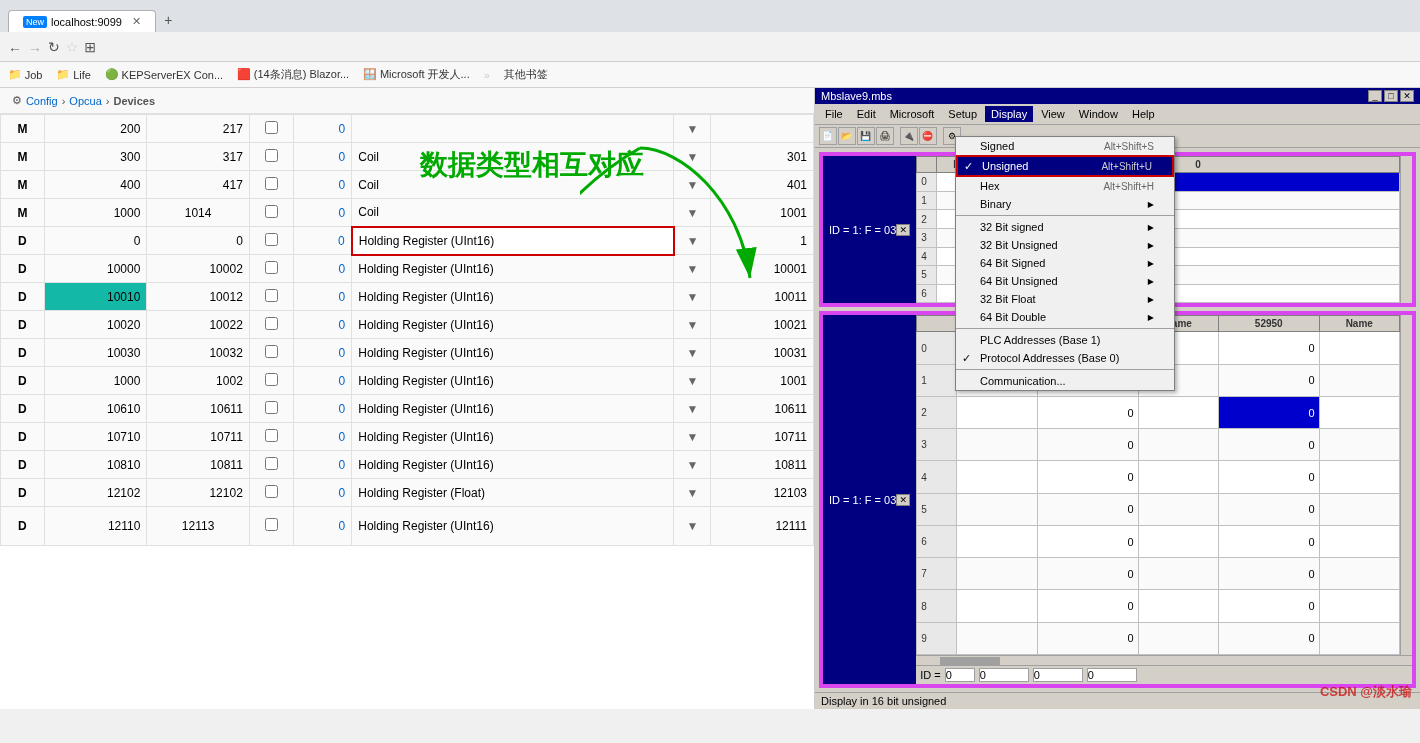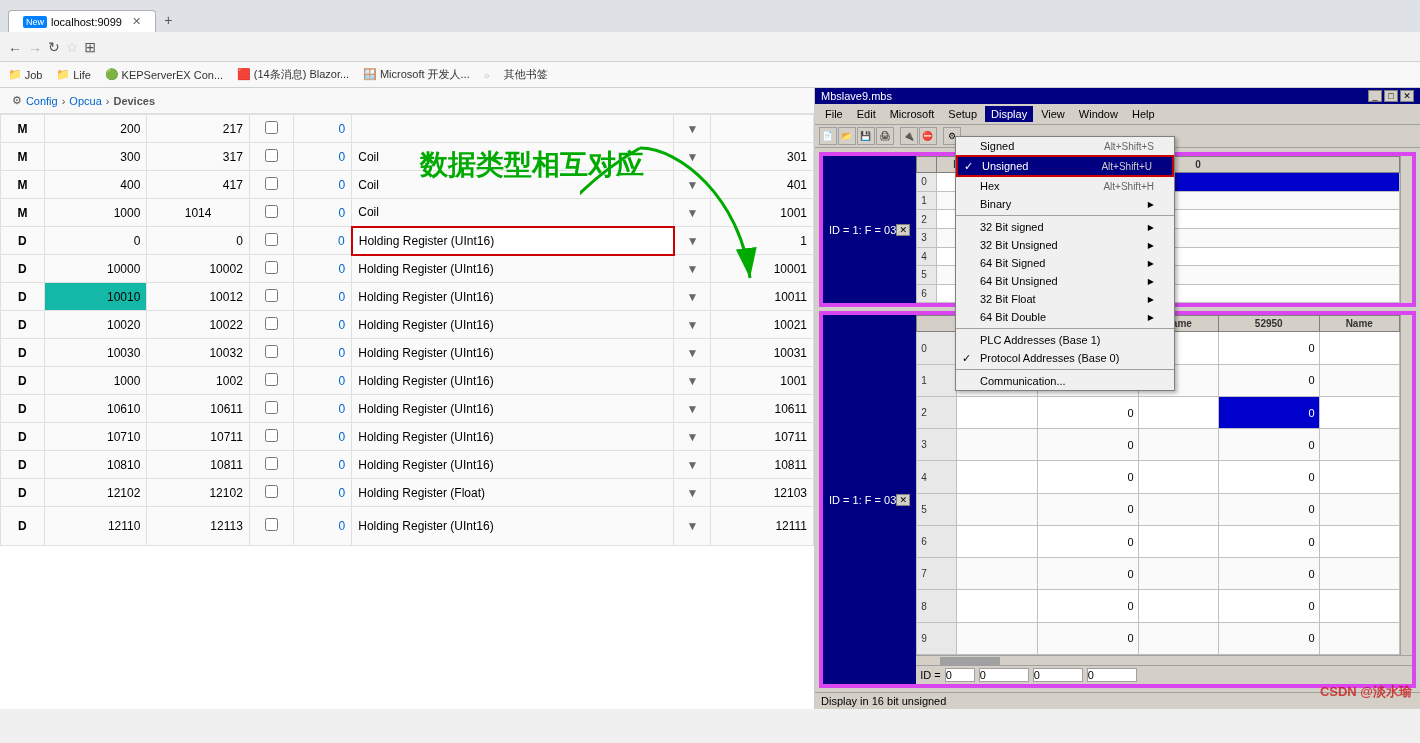--- a/index.html
+++ b/index.html
@@ -470,21 +470,21 @@
               <td style="text-align: right; width: 70px; border: 1px solid rgb(224, 224, 224); padding: 3px 6px; height: 28px;">12102</td>
               <td style="text-align: center; width: 30px; border: 1px solid rgb(224, 224, 224); padding: 3px 6px; height: 28px;"><input type="checkbox" style=""></td>
               <td style="text-align: right; color: rgb(0, 102, 204); width: 40px; border: 1px solid rgb(224, 224, 224); padding: 3px 6px; height: 28px;">0</td>
               <td style="width: 220px; border: 1px solid rgb(224, 224, 224); padding: 3px 6px; height: 28px;">Holding Register (Float)</td>
               <td style="width: 20px; border: 1px solid rgb(224, 224, 224); padding: 3px 6px; height: 28px; color: rgb(102, 102, 102); text-align: center;">▼</td>
               <td style="text-align: right; width: 70px; border: 1px solid rgb(224, 224, 224); padding: 3px 6px; height: 28px;">12103</td>
             </tr>
             <tr>
               <td style="text-align: center; font-weight: bold; width: 30px; border: 1px solid rgb(224, 224, 224); padding: 3px 6px; height: 28px; background: rgb(250, 250, 250);">D</td>
               <td style="text-align: right; width: 70px; border: 1px solid rgb(224, 224, 224); padding: 3px 6px; height: 28px; background: rgb(250, 250, 250);">12110</td>
-              <td style="text-align: right; width: 70px; border: 1px solid rgb(224, 224, 224); padding: 12px 6px; height: 28px; background: rgb(250, 250, 250);">12113</td>
+              <td style="text-align: center; width: 70px; border: 1px solid rgb(224, 224, 224); padding: 12px 6px; height: 28px; background: rgb(250, 250, 250);">12113</td>
               <td style="text-align: center; width: 30px; border: 1px solid rgb(224, 224, 224); padding: 3px 6px; height: 28px; background: rgb(250, 250, 250);"><input type="checkbox" style=""></td>
               <td style="text-align: right; color: rgb(0, 102, 204); width: 40px; border: 1px solid rgb(224, 224, 224); padding: 3px 6px; height: 28px; background: rgb(250, 250, 250);">0</td>
               <td style="width: 220px; border: 1px solid rgb(224, 224, 224); padding: 3px 6px; height: 28px; background: rgb(250, 250, 250);">Holding Register (UInt16)</td>
               <td style="width: 20px; border: 1px solid rgb(224, 224, 224); padding: 3px 6px; height: 28px; background: rgb(250, 250, 250); color: rgb(102, 102, 102); text-align: center;">▼</td>
               <td style="text-align: right; width: 70px; border: 1px solid rgb(224, 224, 224); padding: 3px 6px; height: 28px; background: rgb(250, 250, 250);">12111</td>
             </tr>
           </tbody>
       </table>
     </div>
 

